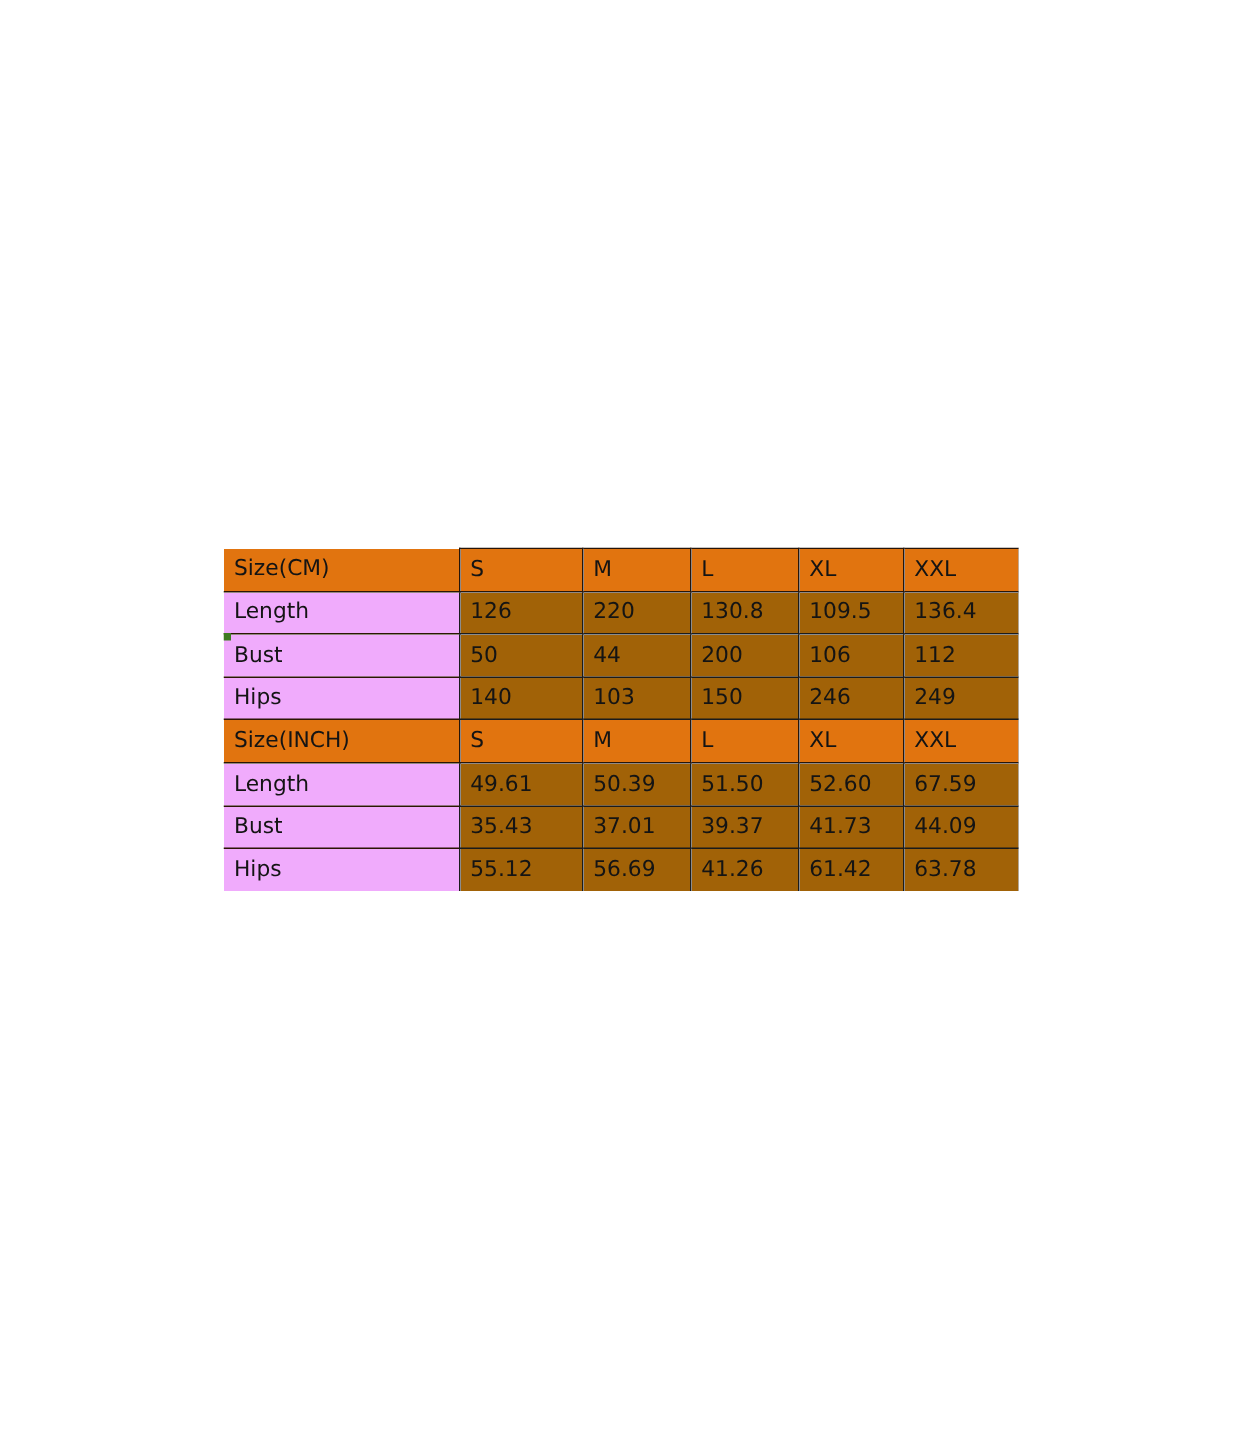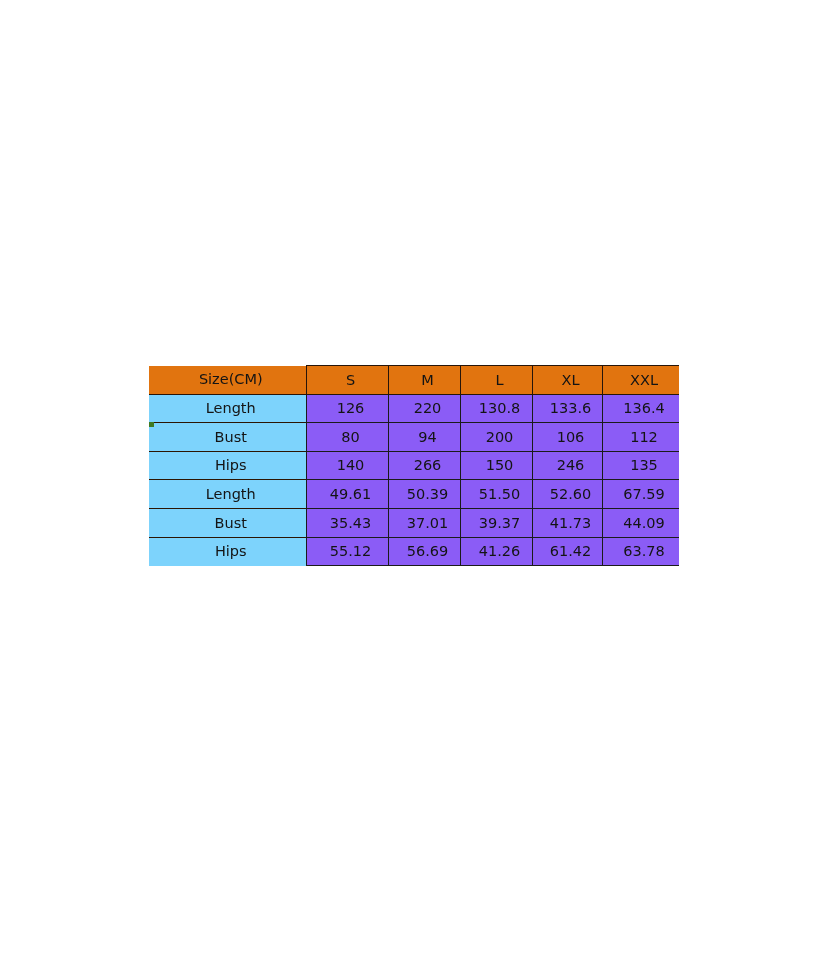--- a/index.html
+++ b/index.html
@@ -37,51 +37,51 @@
   table.size-chart col.c-s  { width: 82px; }
   table.size-chart col.c-m  { width: 72px; }
   table.size-chart col.c-l  { width: 72px; }
   table.size-chart col.c-xl { width: 70px; }
   table.size-chart col.c-xxl{ width: 77px; }
 
   table.size-chart td,
   table.size-chart th {
     height: 28.6px;
     padding: 0 0 0 7px;
-    text-align: center;
+    text-align: left;
     vertical-align: middle;
     font-weight: normal;
     box-sizing: border-box;
     white-space: nowrap;
     overflow: hidden;
   }
 
   
   td.rowhead {
-    background: #7dd3fc;
+    background: #f0abfc;
     border-top: 1.6px solid #2b1503;
     border-bottom: 0;
     border-left: 0;
     border-right: 0;
   }
   tr:first-child td.rowhead { border-top: 0; }
 
   
   tr.header-row td.cell {
     background: #e1740f;
     border: 1.4px solid #26150a;
     border-top-width: 1.4px;
   }
   tr.header-row td.rowhead {
     background: #e1740f;
   }
 
   
   tr.data-row td.cell {
-    background: #8b5cf6;
+    background: #a16207;
     border: 1.4px solid #1b1b1b;
   }
 
   
   .speck {
     position: absolute;
     left: 0px;
     top: 57px;
     width: 5px;
     height: 5px;
@@ -111,42 +111,50 @@
         <td class="cell">L</td>
         <td class="cell">XL</td>
         <td class="cell">XXL</td>
       </tr>
 
       <tr class="data-row">
         <td class="rowhead">Length</td>
         <td class="cell">126</td>
         <td class="cell">220</td>
         <td class="cell">130.8</td>
-        <td class="cell">133.6</td>
+        <td class="cell">109.5</td>
         <td class="cell">136.4</td>
       </tr>
 
       <tr class="data-row">
         <td class="rowhead">Bust</td>
-        <td class="cell">80</td>
-        <td class="cell">94</td>
+        <td class="cell">50</td>
+        <td class="cell">44</td>
         <td class="cell">200</td>
         <td class="cell">106</td>
         <td class="cell">112</td>
       </tr>
 
       <tr class="data-row">
         <td class="rowhead">Hips</td>
         <td class="cell">140</td>
-        <td class="cell">266</td>
+        <td class="cell">103</td>
         <td class="cell">150</td>
         <td class="cell">246</td>
-        <td class="cell">135</td>
+        <td class="cell">249</td>
       </tr>
 
+      <tr class="header-row">
+        <td class="rowhead">Size(INCH)</td>
+        <td class="cell">S</td>
+        <td class="cell">M</td>
+        <td class="cell">L</td>
+        <td class="cell">XL</td>
+        <td class="cell">XXL</td>
+      </tr>
 
       <tr class="data-row">
         <td class="rowhead">Length</td>
         <td class="cell">49.61</td>
         <td class="cell">50.39</td>
         <td class="cell">51.50</td>
         <td class="cell">52.60</td>
         <td class="cell">67.59</td>
       </tr>
 

